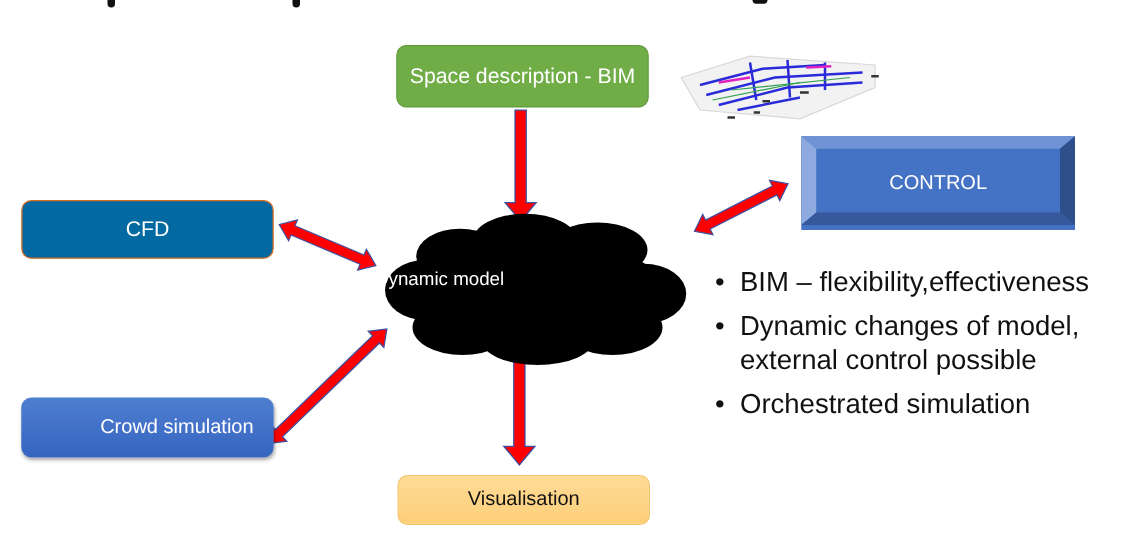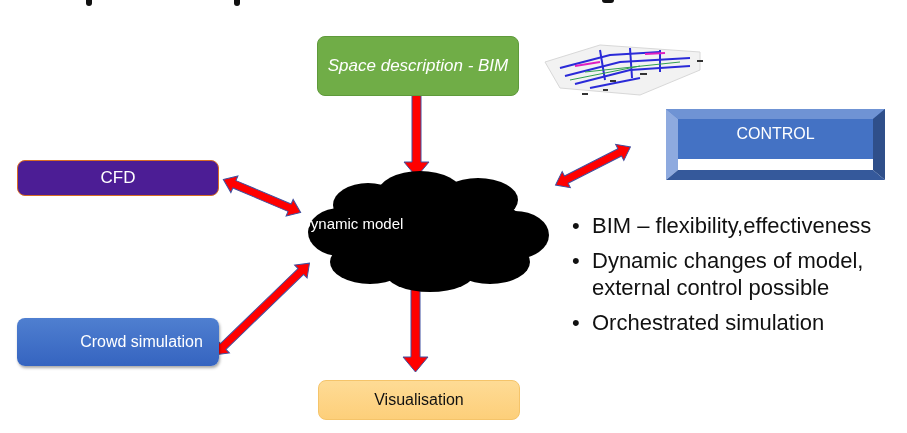--- a/index.html
+++ b/index.html
@@ -1,32 +1,32 @@
 <!DOCTYPE html>
 <html><head>
 <meta charset="utf-8">
 <style>
   html, body { margin: 0; padding: 0; background: #ffffff; }
   body { width: 907px; height: 433px; position: relative; overflow: hidden;
          font-family: "Liberation Sans", sans-serif; }
   .abs { position: absolute; }
   .box { position: absolute; display: flex; align-items: center; justify-content: center;
          text-align: center; box-sizing: border-box; font-family: "Liberation Sans", sans-serif; }
-  .bim { left: 317px; top: 36px; width: 202px; height: 60px; background: #70ad47;
-         border: 1px solid #5f9a3b; border-radius: 8px; color: #fff; font-size: 17px; font-style: italic; }
-  .cfd { left: 17px; top: 160px; width: 202px; height: 36px; background: #4c1d95;
+  .bim { left: 317px; top: 36px; width: 202px; height: 50px; background: #70ad47;
+         border: 1px solid #5f9a3b; border-radius: 8px; color: #fff; font-size: 17px; }
+  .cfd { left: 17px; top: 160px; width: 202px; height: 47px; background: #0369a1;
          border: 1px solid #d86c24; border-radius: 8px; color: #fff; font-size: 17px; }
   .crowd { left: 17px; top: 318px; width: 202px; height: 48px;
            background: linear-gradient(#4f7fd0, #3564c0); border-radius: 8px; color: #fff;
            font-size: 16px; box-shadow: 1px 2px 3px rgba(0,0,0,0.35); padding-left: 47px; }
   .vis { left: 318px; top: 380px; width: 202px; height: 40px;
          background: linear-gradient(#fedb95, #fdcf7a); border: 1px solid #f5c46a;
          border-radius: 8px; color: #111; font-size: 16px; }
-  .control { left: 641px; top: 109px; width: 219px; height: 50px; background: #4472c4;
-             color: #fff; font-size: 16px; line-height: 22px; margin-left: 25px; }
+  .control { left: 641px; top: 109px; width: 219px; height: 75px; background: #4472c4;
+             color: #fff; font-size: 16px; line-height: 22px; }
   .control .bevel { position: absolute; inset: 0; pointer-events: none; }
   .control .label { position: relative; z-index: 2; }
   .bullets { position: absolute; left: 570px; top: 212px; width: 337px; margin: 0; padding: 0;
              list-style: none; font-family: "Liberation Sans", sans-serif; font-size: 22px;
              color: #111; }
   .bullets li { position: relative; padding-left: 22px; line-height: 27px; margin-bottom: 8px; }
   .bullets li .dot { position: absolute; left: 2px; top: 0; }
   .cloud-label { position: absolute; left: 300px; top: 215px; width: 250px; text-align: left;
                  color: #fff; font-size: 15px; }
   .title-frag { position: absolute; top: 0; height: 6px; background: #111; border-radius: 0 0 4px 4px; }

